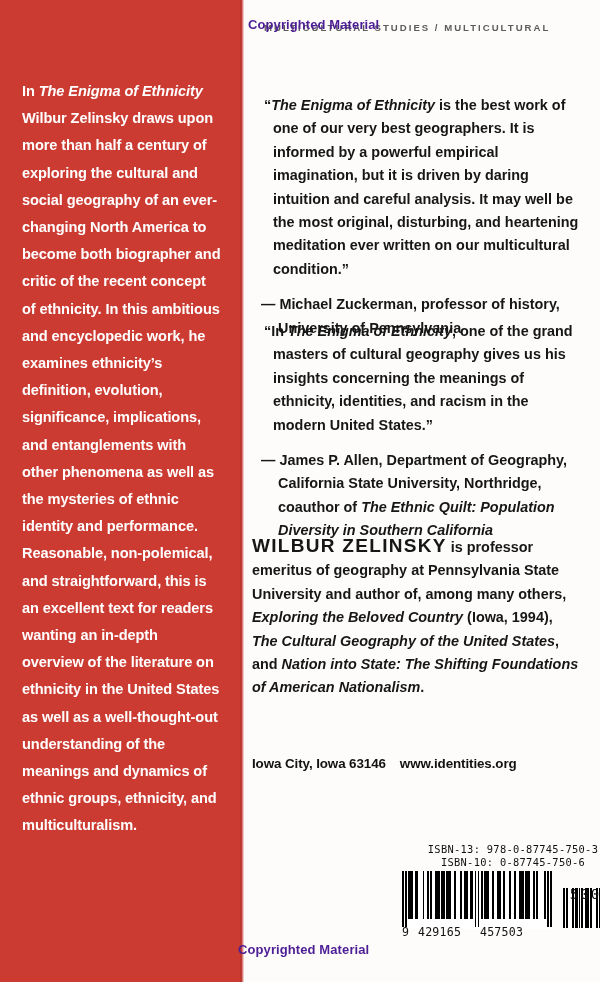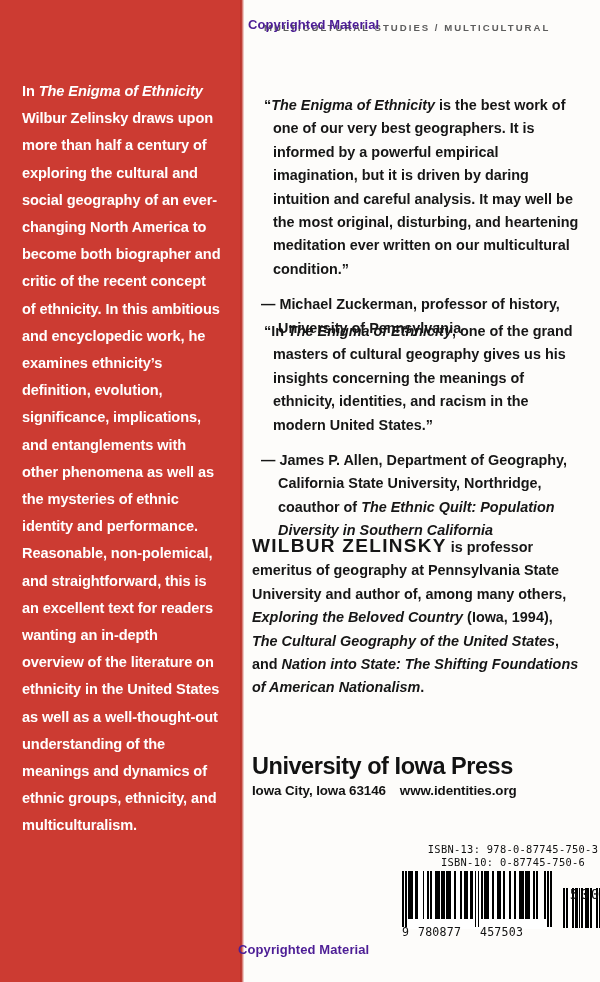--- a/index.html
+++ b/index.html
@@ -222,21 +222,20 @@
     </div>
 
     <div class="quote-block" id="quote2">
       <p><span>“In </span><i>The Enigma of Ethnicity</i><span>, one of the grand masters of cultural geography gives us his insights concerning the meanings of ethnicity, identities, and racism in the modern United States.”</span></p>
       <p class="attrib"><span>— James P. Allen, Department of Geography, California State University, Northridge, coauthor of </span><i>The Ethnic Quilt: Population Diversity in Southern California</i></p>
     </div>
 
     <div class="bio" id="bio-target"><span class="smallcaps">WILBUR ZELINSKY</span><span> is professor emeritus of geography at Pennsylvania State University and author of, among many others, </span><i>Exploring the Beloved Country</i><span> (Iowa, 1994), </span><i>The Cultural Geography of the United States</i><span>, and </span><i>Nation into State: The Shifting Foundations of American Nationalism</i><span>.</span></div>
 
     <div class="publisher">
-      <div class="press-name">University of Iowa Press</div>
       <div class="press-addr">
         <span>Iowa City, Iowa 63146</span><span class="gap"></span><span>www.identities.org</span>
       </div>
     </div>
 
   </div>
 
   <div class="barcode-area">
     <div class="isbn-line">ISBN-13: 978-0-87745-750-3</div>
     <div class="isbn-line">ISBN-10: 0-87745-750-6</div>
@@ -271,21 +270,21 @@
             <rect x="123.158" y="0" width="4.737" height="48"></rect>
             <rect x="131.053" y="0" width="1.579" height="48"></rect>
             <rect x="134.211" y="0" width="1.579" height="48"></rect>
             <rect x="142.105" y="0" width="1.579" height="48"></rect>
             <rect x="145.263" y="0" width="1.579" height="56"></rect>
             <rect x="148.421" y="0" width="1.579" height="56"></rect>
           </g>
       </svg>
       <div class="ean13-digits">
         <span class="d-lead">9</span>
-        <span class="d-left">780877</span>
+        <span class="d-left">429165</span>
         <span class="d-right">457503</span>
       </div>
       <div class="ean5">
         <div class="ean5-digits">50000</div>
         <svg viewBox="0 0 62 40" preserveAspectRatio="none" shape-rendering="crispEdges" style="display:block;width:62px;height:40px;">
           <rect x="0" y="0" width="62" height="40" fill="#ffffff"></rect>
           <g fill="#000000" id="ean5-bars">
               <rect x="1.292" y="0" width="1.292" height="40"></rect>
               <rect x="3.875" y="0" width="2.583" height="40"></rect>
               <rect x="10.333" y="0" width="1.292" height="40"></rect>

